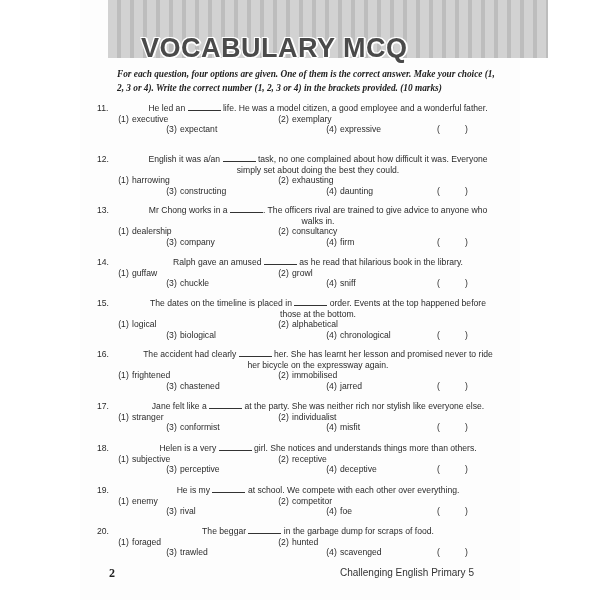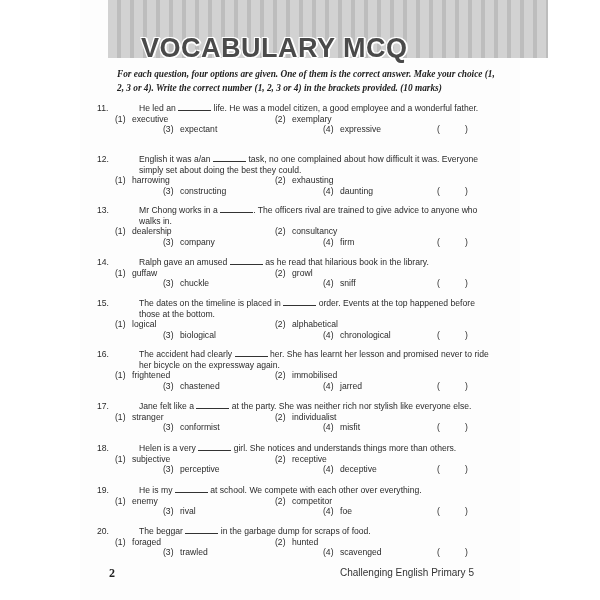--- a/index.html
+++ b/index.html
@@ -3,21 +3,21 @@
 <meta charset="utf-8">
 <style>
   html, body { margin:0; padding:0; background:#ffffff; }
   body { width:600px; height:600px; position:relative; overflow:hidden; font-family:"Liberation Sans", sans-serif; color:#2a2a2a; }
   .page { position:absolute; left:80px; top:0; width:440px; height:600px; background:#fdfdfd; }
   .header { position:absolute; left:0; top:0; width:440px; height:58px;
     background: repeating-linear-gradient(90deg, #d2d2d2 0px, #d2d2d2 9px, #bdbdbd 9px, #bdbdbd 13px); margin-left: 28px; }
   .title { position:absolute; left:33px; top:33px; font-family:"Liberation Sans", sans-serif; font-weight:bold; font-size:27px; letter-spacing:0.5px; color:#4a4a4a;
     text-shadow: -1px -1px 0 #fff, 1px -1px 0 #fff, -1px 1px 0 #fff, 1px 1px 0 #fff, 0 2px 0 #fff, 2px 0 0 #fff; line-height:30px; white-space:nowrap; }
   .instructions { position:absolute; left:37px; top:67px; width:380px; font-family:"Liberation Serif", serif; font-style:italic; font-weight:bold; font-size:9.3px; line-height:14px; color:#222; }
-  .q { position:absolute; left:17px; width:400px; font-size:8.6px; line-height:10.5px; color:#2b2b2b; }
+  .q { position:absolute; left:17px; width:400px; font-size:8.6px; line-height:10.5px; color:#2b2b2b;text-align:center; }
   .q .num { position:absolute; left:0; top:0; }
   .q .stem { margin-left:18px;padding-left:24px; }
   .blank { display:inline-block; width:33px; border-bottom:0.8px solid #333; height:7px; vertical-align:baseline; }
   .opts { margin-left:18px; position:relative; height:21px; }
   .opt { position:absolute; white-space:nowrap; }
   .opt .n { display:inline-block; width:17px; }
   .c1 { left:0; } .c2 { left:160px; }
   .r1 { top:0; } .r2 { top:10.5px;margin-left:48px; }
   .br-open { position:absolute; left:322px; top:10.5px; }
   .br-close { position:absolute; left:350px; top:10.5px; }

